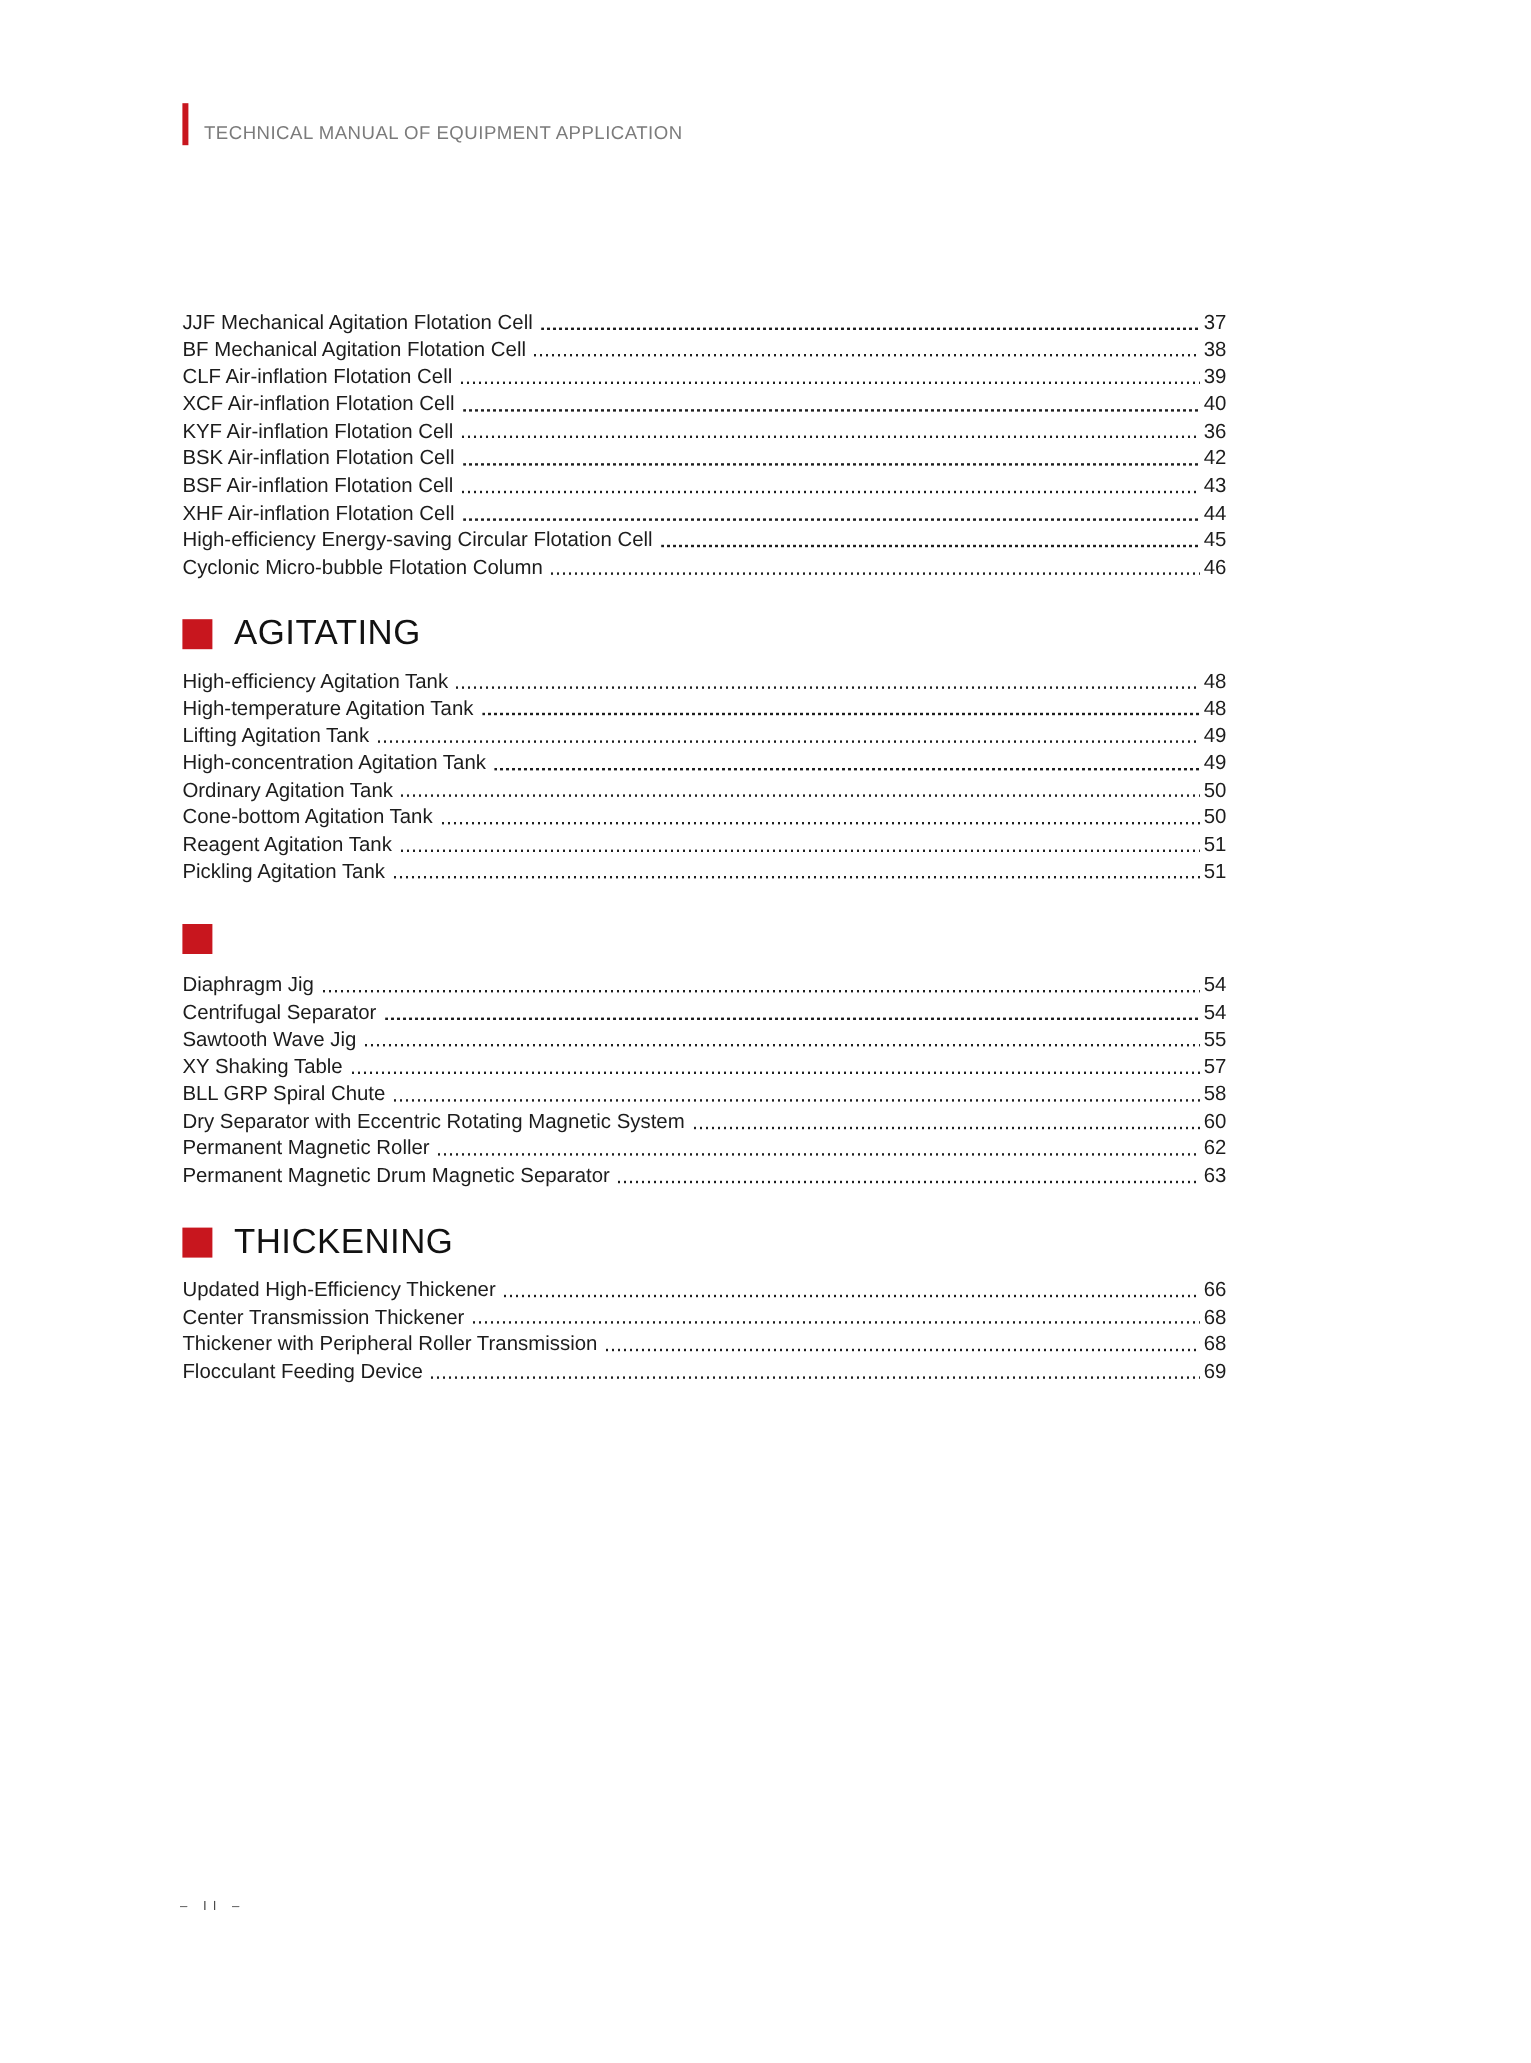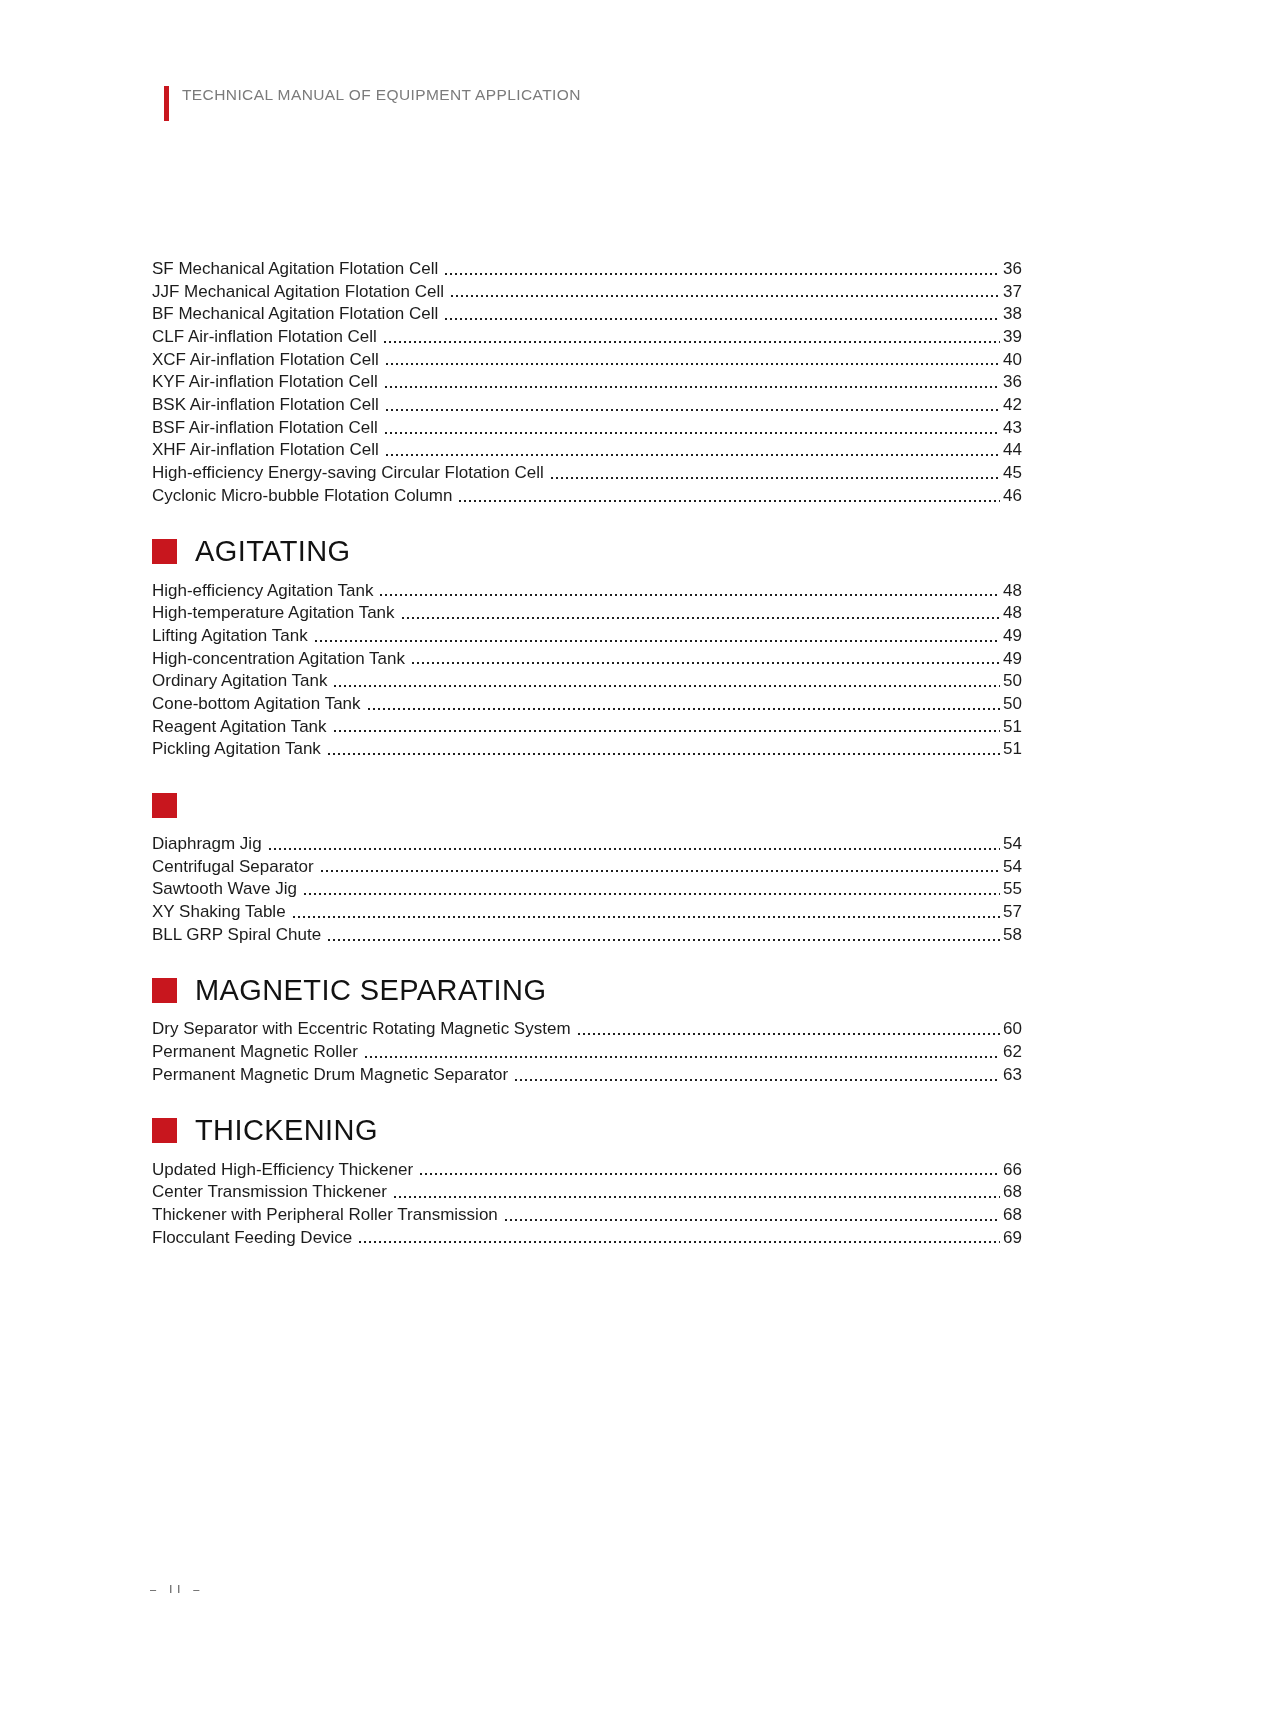--- a/index.html
+++ b/index.html
@@ -12,23 +12,23 @@
     height: 1719px;
     margin: 0 auto;
     background: #ffffff;
     overflow: hidden;
   }
 
   
   .doc-header {
     position: absolute;
     top: 86px;
-    left: 152px;
+    left: 140px;
     display: flex;
-    align-items: flex-start;
+    align-items: flex-end;
     padding-left: 12px;
   }
   .red-bar {
     width: 5px;
     height: 35px;
     background: #c8161e;
     margin-right: 13px;
   }
   .doc-header h1 {
     font-size: 15.5px;
@@ -111,25 +111,20 @@
   <header class="doc-header">
     <span class="red-bar"></span>
     <h1>TECHNICAL MANUAL OF EQUIPMENT APPLICATION</h1>
   </header>
 
   <main class="toc">
 
     <section>
       <ul>
 
-          <li class="toc-row">
-            <span class="toc-label">SF Mechanical Agitation Flotation Cell</span>
-            <span class="leader"></span>
-            <span class="toc-page">36</span>
-          </li>
 
           <li class="toc-row">
             <span class="toc-label">JJF Mechanical Agitation Flotation Cell</span>
             <span class="leader"></span>
             <span class="toc-page">37</span>
           </li>
 
           <li class="toc-row">
             <span class="toc-label">BF Mechanical Agitation Flotation Cell</span>
             <span class="leader"></span>
@@ -276,24 +271,20 @@
 
           <li class="toc-row">
             <span class="toc-label">BLL GRP Spiral Chute</span>
             <span class="leader"></span>
             <span class="toc-page">58</span>
           </li>
         </ul>
     </section>
 
     <section>
-      <div class="sec-head">
-        <span class="sec-square"></span>
-        <h2>MAGNETIC SEPARATING</h2>
-      </div>
       <ul>
 
           <li class="toc-row">
             <span class="toc-label">Dry Separator with Eccentric Rotating Magnetic System</span>
             <span class="leader"></span>
             <span class="toc-page">60</span>
           </li>
 
           <li class="toc-row">
             <span class="toc-label">Permanent Magnetic Roller</span>

